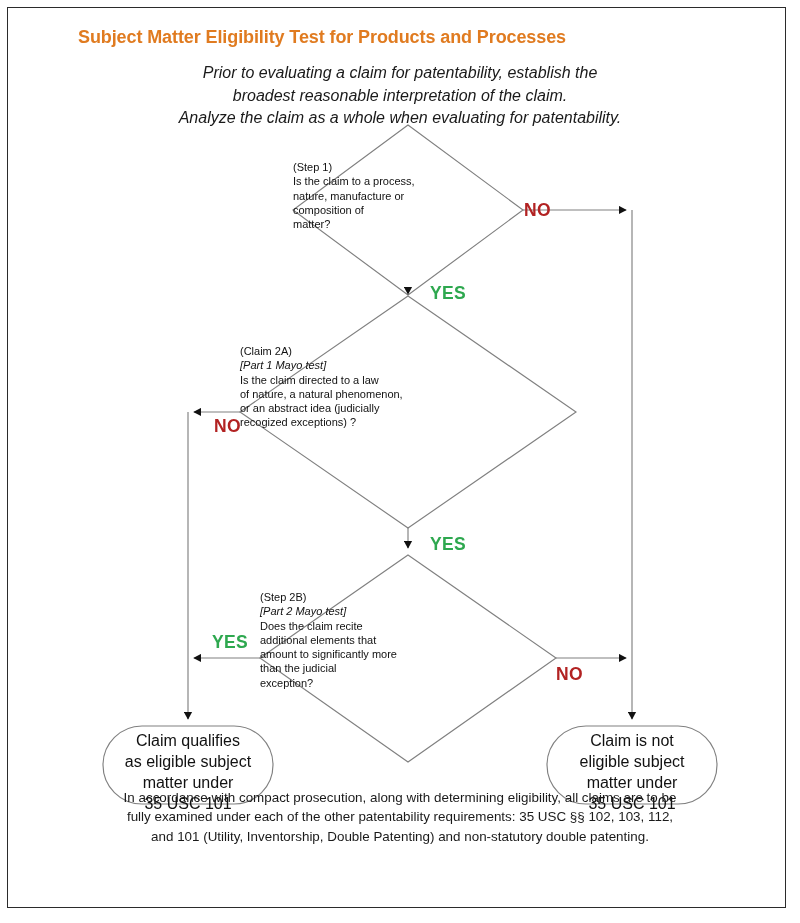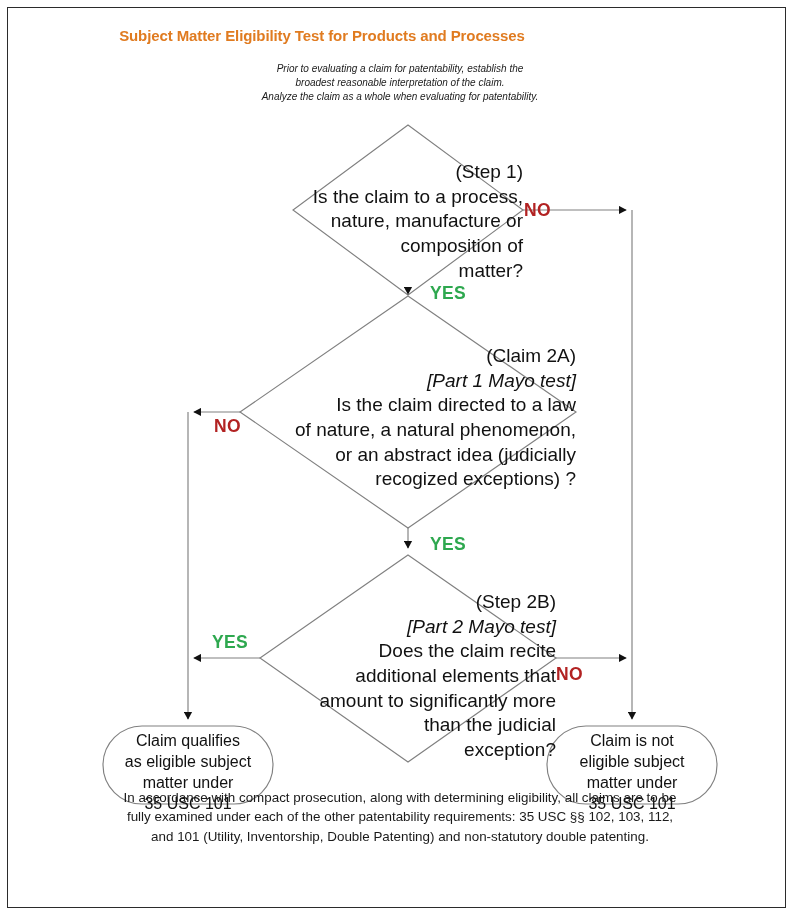--- a/index.html
+++ b/index.html
@@ -42,50 +42,50 @@
     text-align: center;
     color: #111111;
     line-height: 1.22;
     white-space: pre-line;
   }
 
   #title {
     left: 0;
     top: 27px;
     width: 644px;
-    font-size: 15px;
+    font-size: 18px;
     font-weight: bold;
     color: #E07B20;
     letter-spacing: -0.1px;
   }
 
   #subtitle {
     left: 140px;
     top: 62px;
     width: 520px;
-    font-size: 10px;
+    font-size: 16px;
     font-style: italic;
     line-height: 1.42;
     color: #1a1a1a;
   }
 
   #footer {
     left: 55px;
     top: 788px;
     width: 690px;
     font-size: 13.4px;
     line-height: 1.45;
     color: #1a1a1a;
   }
 
   
   .dia-label {
     position: absolute;
-    text-align: right;
-    font-size: 19px;
+    text-align: left;
+    font-size: 11px;
     line-height: 1.30;
     color: #111111;
   }
   .dia-label .em {
     font-style: italic;
   }
 
   #d1-label { left: 293px; top: 160px; width: 230px; }
   #d2a-label { left: 240px; top: 344px; width: 336px; }
   #d2b-label { left: 260px; top: 590px; width: 296px; }

